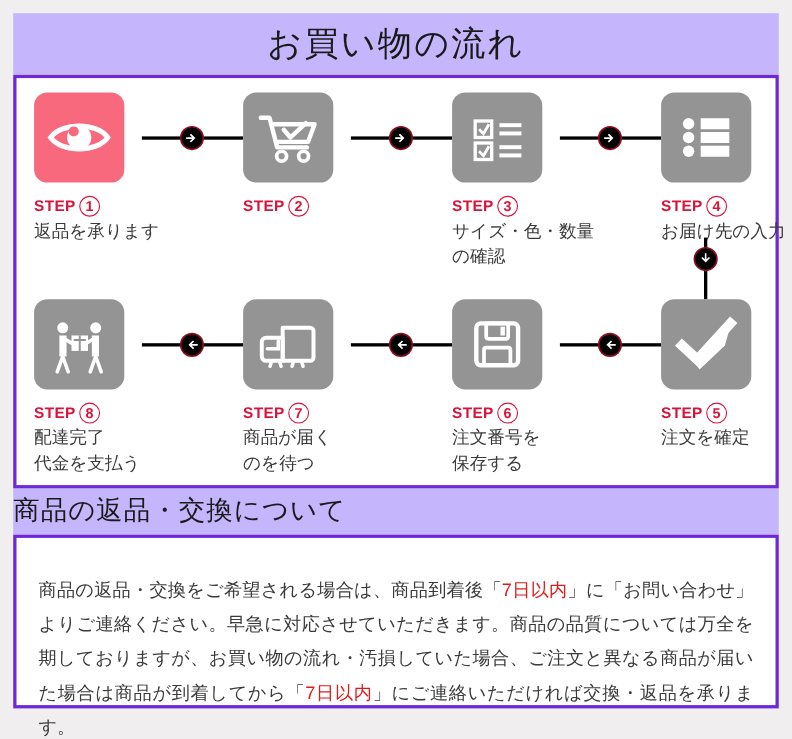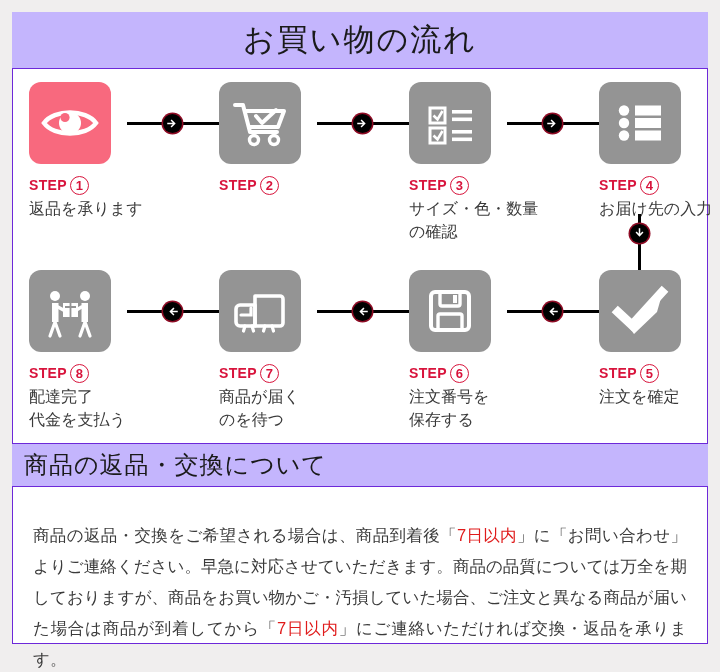--- a/index.html
+++ b/index.html
@@ -32,29 +32,28 @@
     height: 56px;
     line-height: 56px;
     text-align: center;
     font-size: 31px;
     letter-spacing: 2px;
   }
   .bar-sub {
     height: 42px;
     line-height: 42px;
     text-align: left;
-    padding-left: 12px;
     font-size: 24px;
     letter-spacing: 1px;
   }
 
   
   .panel {
     background: #ffffff;
-    border: 1px solid #6d28d9;
+    border: 3px solid #6d28d9;
     box-sizing: border-box;
   }
   .flow-panel {
     height: 376px;
     position: relative;
     padding: 0;
   }
   .policy-panel {
     height: 158px;
     padding: 16px 20px 10px 20px;
@@ -365,16 +364,16 @@
           <span class="num">5</span>
         </div>
         <div class="desc">注文を確定</div>
       </div>
     </div>
   </div>
 
   <div class="bar bar-sub">商品の返品・交換について</div>
 
   <div class="panel policy-panel">
-    <p class="policy-text"><span>商品の返品・交換をご希望される場合は、商品到着後「</span><span class="hl">7日以内</span><span>」に「お問い合わせ」よりご連絡ください。早急に対応させていただきます。商品の品質については万全を期しておりますが、商品をお買い物かご・汚損していた場合、ご注文と異なる商品が届いた場合は商品が到着してから「</span><span class="hl">7日以内</span><span>」にご連絡いただければ交換・返品を承ります。</span></p>
+    <p class="policy-text"><span>商品の返品・交換をご希望される場合は、商品到着後「</span><span class="hl">7日以内</span><span>」に「お問い合わせ」よりご連絡ください。早急に対応させていただきます。商品の品質については万全を期しておりますが、お買い物の流れ・汚損していた場合、ご注文と異なる商品が届いた場合は商品が到着してから「</span><span class="hl">7日以内</span><span>」にご連絡いただければ交換・返品を承ります。</span></p>
   </div>
 
 </div>
 
 </body></html>

